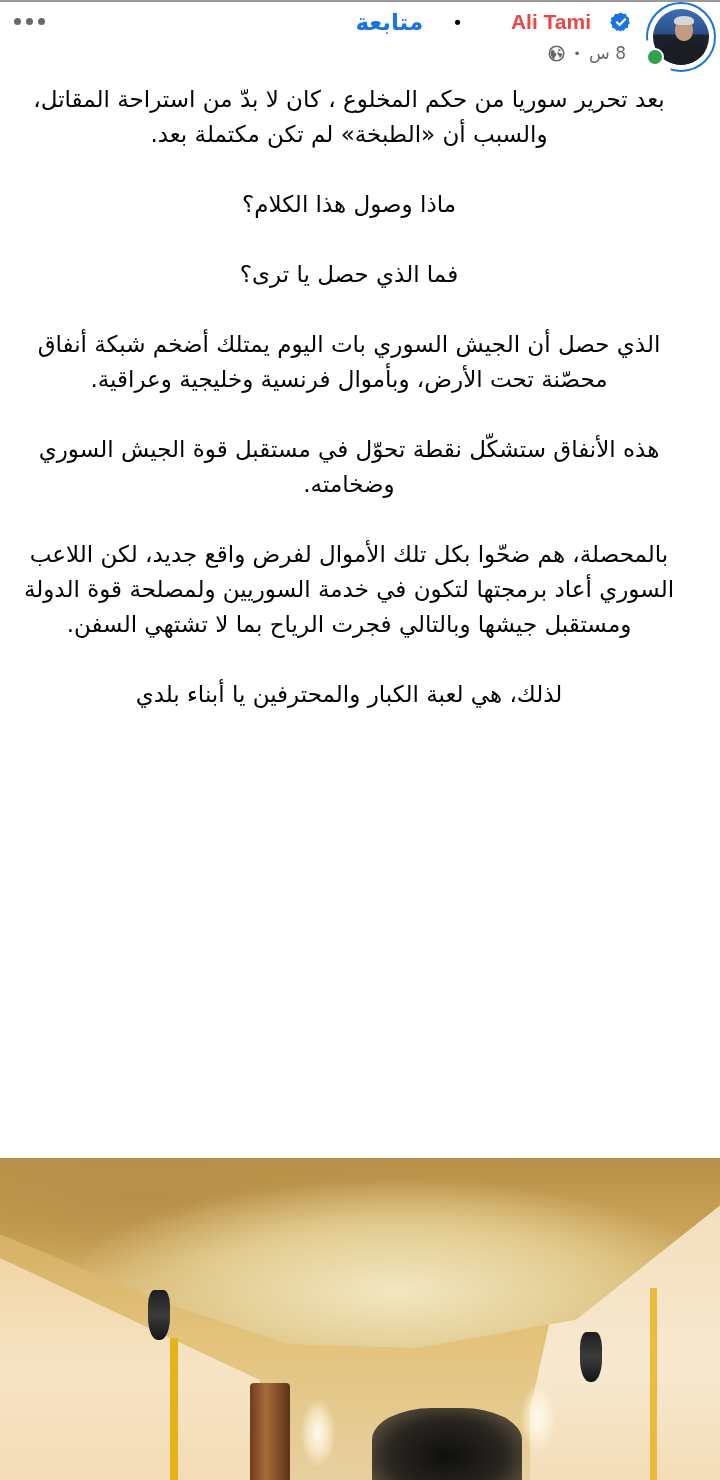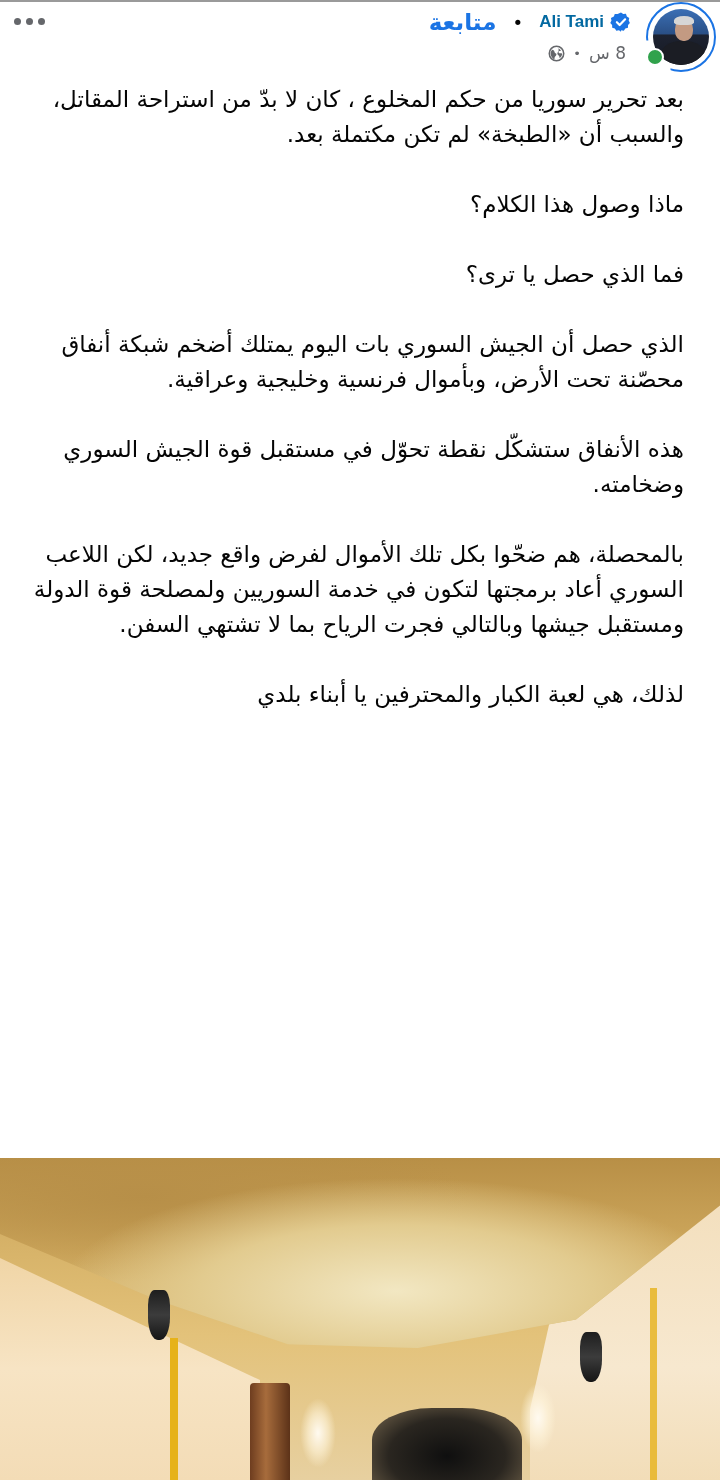--- a/index.html
+++ b/index.html
@@ -43,42 +43,42 @@
     .avatar .body {
       position: absolute; left: 8px; top: 32px; width: 44px; height: 30px; border-radius: 45% 45% 0 0;
       background: #1b1d24;
     }
     .online-dot {
       position: absolute; left: 0px; top: 46px; width: 18px; height: 18px; border-radius: 50%;
       background: #31a24c; border: 2px solid #fff;
     }
     .name-row {
       position: absolute; right: 88px; top: 6px; height: 32px;
-      display: flex; align-items: center; direction: ltr; gap: 0;
+      display: flex; align-items: center; direction: ltr; gap: 13px;
     }
     .follow-link { color: #1b74e4; font-size: 23px; font-weight: bold; cursor: pointer; }
     .sep-dot { font-size: 18px; margin: 0 16px; color: #050505; }
-    .author-name { font-size: 17px; font-weight: bold; color: #0369a1; font-family: "Liberation Sans", sans-serif; cursor: pointer; }
+    .author-name { font-size: 21px; font-weight: bold; color: #ef4444; font-family: "Liberation Sans", sans-serif; cursor: pointer; margin-left: 19px; }
     .verified-badge {
       width: 22px; height: 22px; margin-left: 6px; display: inline-block;
     }
     .meta-row {
       position: absolute; right: 94px; top: 42px; height: 22px;
       display: flex; align-items: center; direction: ltr; color: #65676b; font-size: 17px;
     }
     .meta-row .dot { margin: 0 8px; font-size: 13px; }
     .globe-icon { width: 17px; height: 17px; }
 
     .post-body {
       position: absolute; top: 82px; right: 36px; width: 670px;
       direction: rtl; text-align: right;
       font-family: "DejaVu Sans", sans-serif;
       font-size: 23px; line-height: 35px; color: #050505;
     }
-    .post-body p { margin-bottom: 35px; }
+    .post-body p { margin-bottom: 35px; text-align: center; }
 
     .post-image {
       position: absolute; left: 0; top: 1158px; width: 720px; height: 322px; overflow: hidden;
       background: linear-gradient(180deg, #caa258 0%, #d8b46a 30%, #e3c27a 55%, #e7d0a0 100%);
     }
     .ceiling {
       position: absolute; left: 0; top: 0; width: 720px; height: 190px;
       background:
         radial-gradient(ellipse at 55% 70%, #f2e7c2 0%, #e2cb8f 35%, transparent 60%),
         radial-gradient(ellipse at 20% 20%, #b78f48 0%, transparent 40%),

